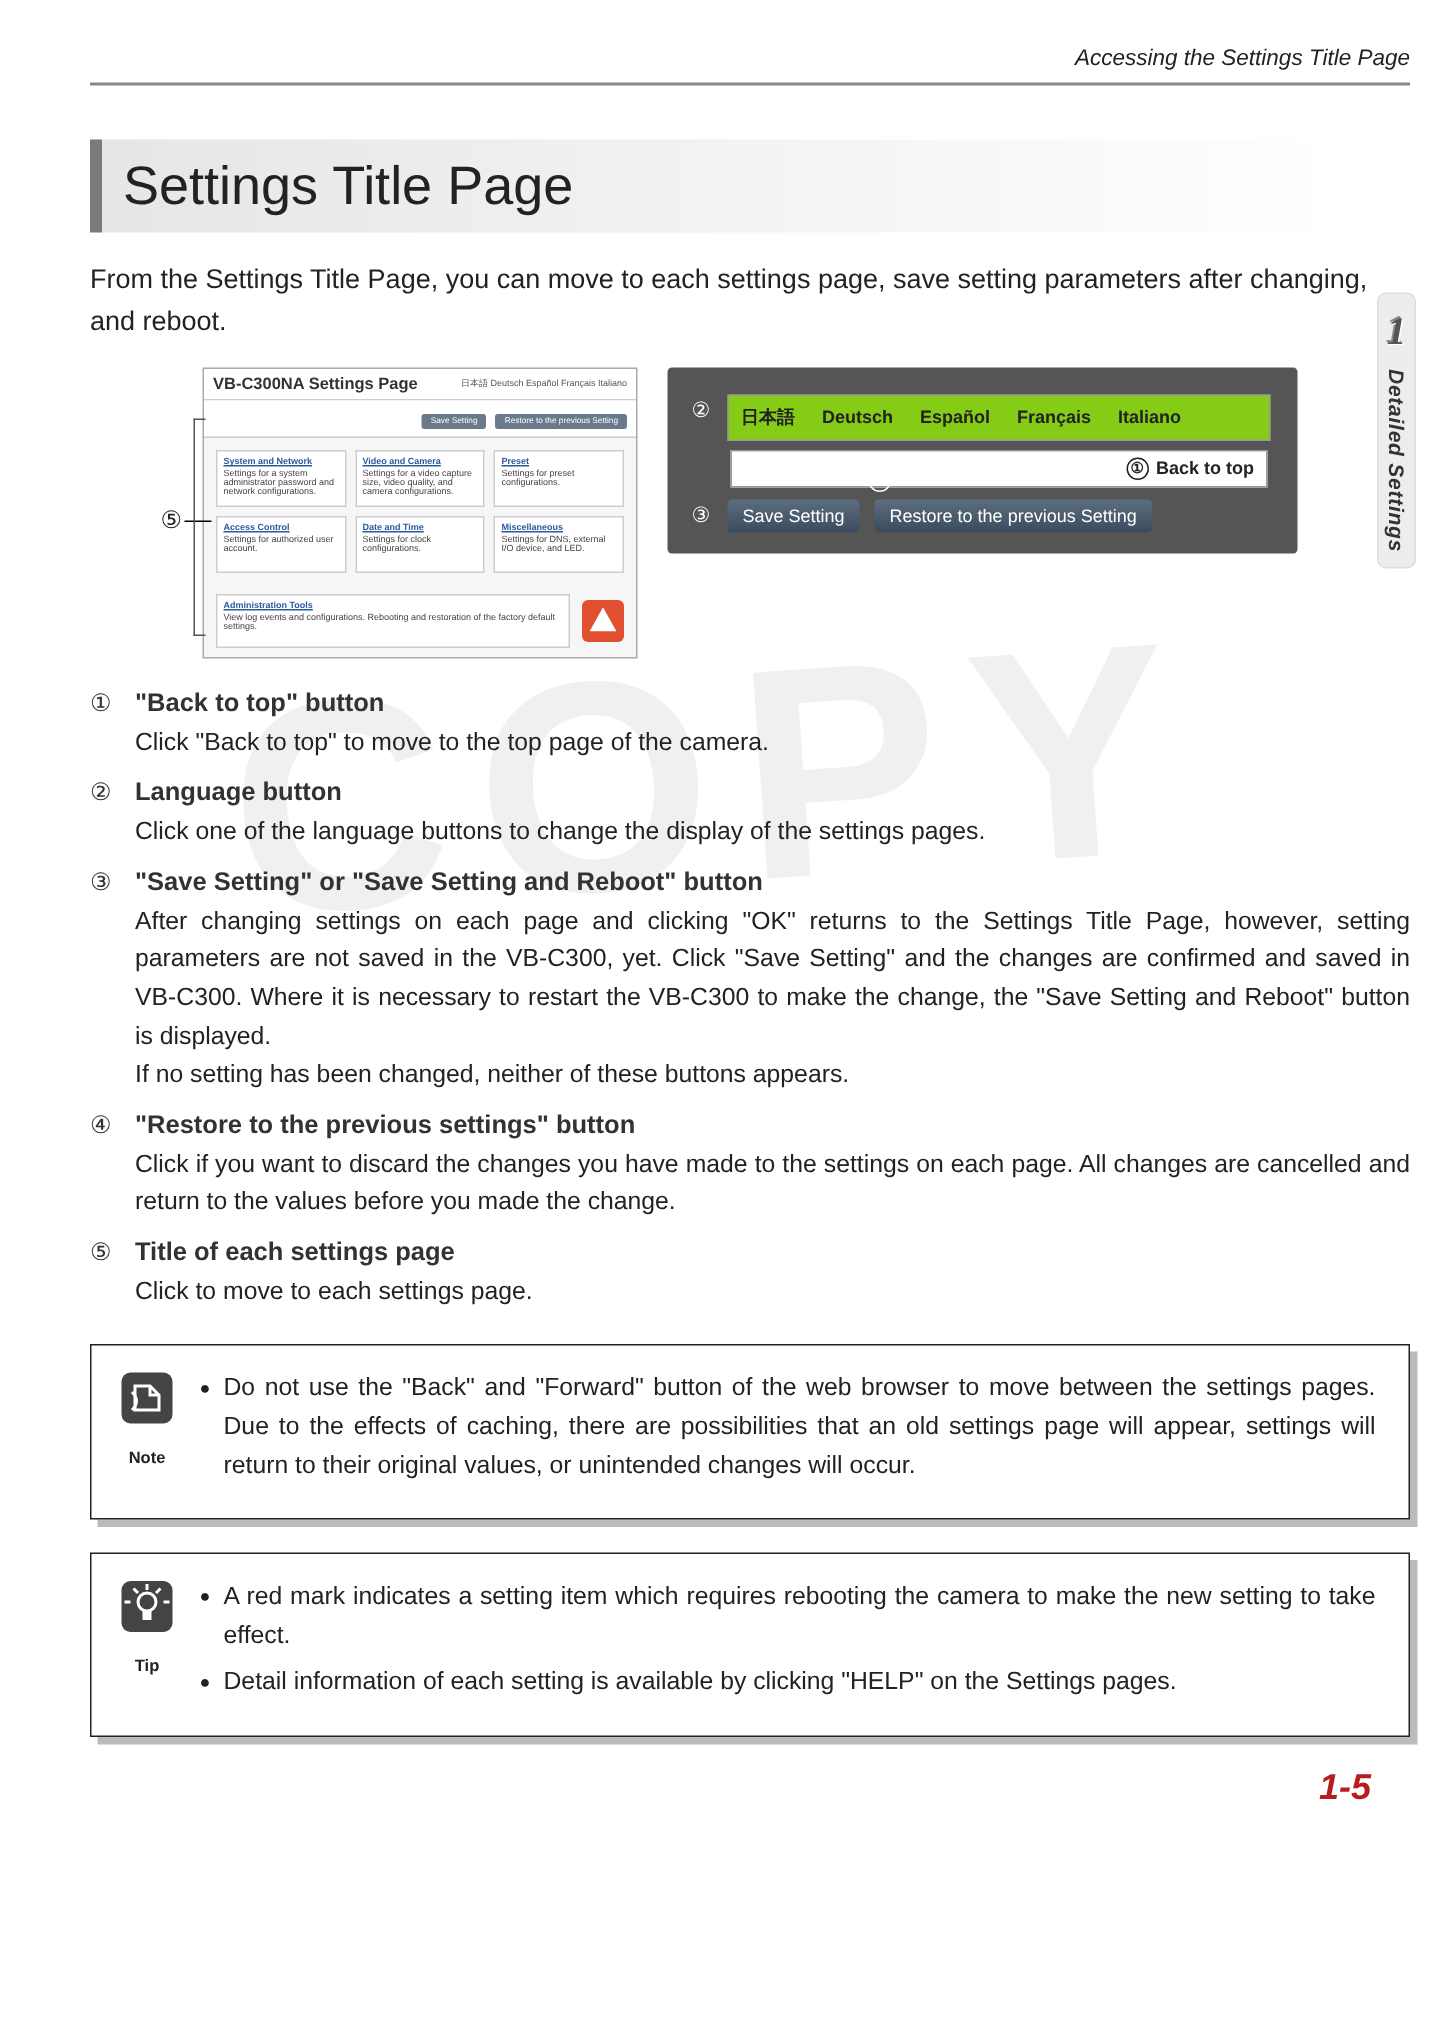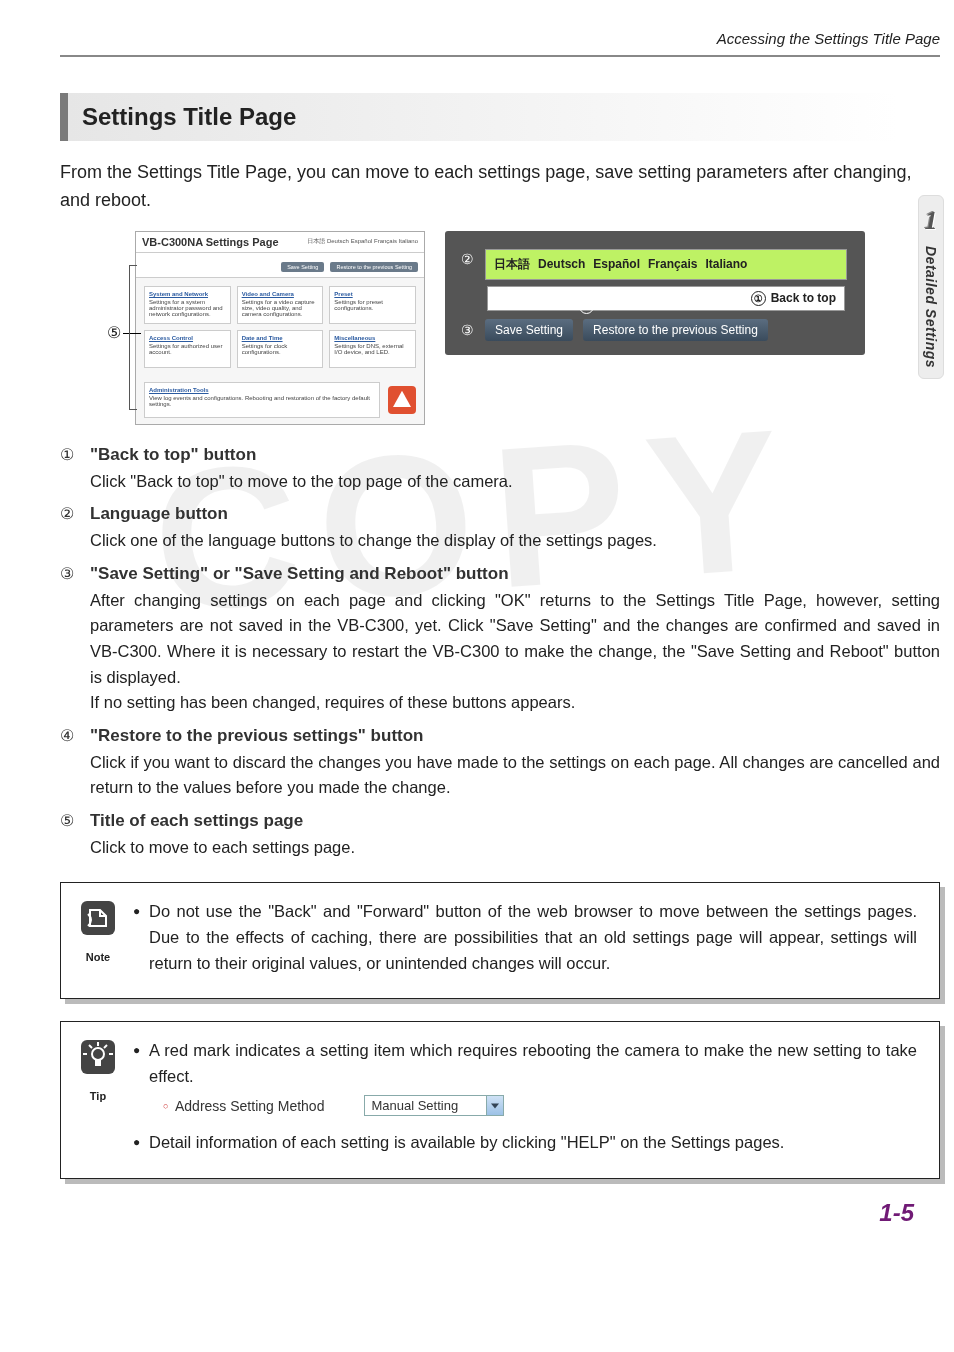--- a/index.html
+++ b/index.html
@@ -1,19 +1,19 @@
 <!DOCTYPE html>
 <html><head>
 <meta charset="utf-8">
 <style>
   * { box-sizing: border-box; margin: 0; padding: 0; }
   body { font-family: Arial, Helvetica, sans-serif; font-size: 15px; color: #222; width: 954px; position: relative; }
   .page { width: 880px; margin: 30px 0 0 60px; position: relative; }
   .breadcrumb { text-align: right; font-style: italic; font-weight: normal; padding-bottom: 8px; border-bottom: 2px solid #888; margin-bottom: 36px; }
-  .h1 { background: linear-gradient(to right, #e6e6e6, #fff 95%); border-left: 8px solid #7a7a7a; padding: 10px 14px; font-size: 24px; font-weight: bold; margin-bottom: 18px; }
+  .h1 { background: linear-gradient(to right, #e6e6e6, #fff 95%); border-left: 8px solid #7a7a7a; padding: 10px 14px; font-size: 36px; font-weight: normal; margin-bottom: 18px; }
   .intro { font-size: 18px; line-height: 1.55; margin-bottom: 16px; }
 
   
   .side-tab { position: absolute; right: 10px; top: 195px; background: #ededed; border: 1px solid #ddd; border-radius: 6px; padding: 10px 4px; display: flex; flex-direction: column; align-items: center; gap: 10px; }
   .side-tab .num { font-size: 26px; font-style: italic; font-weight: bold; font-family: Georgia, serif; color: #555; text-shadow: 1px 1px 0 #fff, -1px -1px 0 #888; }
   .side-tab .label { writing-mode: vertical-rl; font-weight: bold; font-style: italic; font-size: 14px; color: #333; letter-spacing: .5px; }
 
   
   .figs { display: flex; gap: 20px; align-items: flex-start; justify-content: center; margin-bottom: 20px; }
 
@@ -30,21 +30,21 @@
   .settings-grid .cells { display: grid; grid-template-columns: repeat(3,1fr); gap: 6px; padding: 8px; }
   .settings-grid .cell { background: #fff; border: 1px solid #ccc; padding: 4px; font-size: 6px; color: #444; height: 38px; }
   .settings-grid .cell b { color: #2a5aa0; display: block; text-decoration: underline; margin-bottom: 2px; }
   .settings-grid .foot { display: flex; align-items: center; padding: 6px 8px; gap: 8px; }
   .settings-grid .foot .fc { background: #fff; border: 1px solid #ccc; flex: 1; padding: 4px; font-size: 6px; color: #444; height: 36px; }
   .settings-grid .foot .fc b { color: #2a5aa0; display: block; text-decoration: underline; margin-bottom: 2px; }
   .settings-grid .foot .ic { width: 28px; height: 28px; background: #e05030; border-radius: 4px; position: relative; }
   .settings-grid .foot .ic::after { content: ""; position: absolute; inset: 5px; background: #fff; clip-path: polygon(50% 0, 100% 90%, 0 90%); }
 
   .fig-right { background: #555; border-radius: 3px; padding: 18px 18px 14px 40px; position: relative; min-width: 420px; }
-  .fig-right .langbar { display: flex; gap: 8px; align-items: baseline; padding: 6px 8px; background: #bef264; border: 1px solid #999; }
+  .fig-right .langbar { display: flex; gap: 18px; align-items: baseline; padding: 6px 8px; background: #84cc16; border: 1px solid #999; }
   .fig-right .langbar span { font-size: 12px; font-weight: bold; }
   .fig-right .back { text-align: right; margin: 6px 2px 8px; font-weight: bold; font-size: 12px; background: #fff; padding: 4px 8px; border: 1px solid #999; display: flex; justify-content: flex-end; align-items: center; gap: 3px; }
   .fig-right .btnrow { display: flex; gap: 10px; }
   .fig-right .btn { background: linear-gradient(#5b6d80,#3a4b5c); color: #fff; font-size: 12px; padding: 4px 10px; border-radius: 3px; }
   .fig-right .cn { position: absolute; font-family: Georgia, serif; font-size: 14px; background: #555; color: #fff; }
   .fig-right .c2 { left: 16px; top: 20px; }
   .fig-right .c3 { left: 16px; bottom: 16px; }
   .fig-right .inlinecn { display: inline-block; border: 1px solid #222; border-radius: 50%; width: 15px; height: 15px; line-height: 14px; text-align: center; font-size: 10px; font-family: Georgia, serif; margin-right: 2px; }
 
   
@@ -65,21 +65,21 @@
   .callout li { position: relative; padding-left: 16px; font-size: 16.5px; line-height: 1.55; text-align: justify; margin-bottom: 6px; }
   .callout li::before { content: "●"; position: absolute; left: 0; top: 0; font-size: 12px; line-height: 24px; }
 
   .setting-example { display: flex; align-items: center; gap: 40px; margin: 6px 0 14px 30px; }
   .setting-example .lbl { font-size: 14px; color: #333; position: relative; padding-left: 12px; }
   .setting-example .lbl::before { content: "○"; color: #c33; position: absolute; left: 0; font-size: 9px; top: 3px; }
   .setting-example .sel { border: 1px solid #8aa; background: #fff; padding: 2px 18px 2px 6px; font-size: 13px; color: #333; position: relative; min-width: 140px; }
   .setting-example .sel::after { content: ""; position: absolute; right: 0; top: 0; bottom: 0; width: 16px; background: linear-gradient(#cfe2f5,#9cc1e6); border-left: 1px solid #8aa; }
   .setting-example .sel .car { position: absolute; right: 4px; top: 50%; width: 0; height: 0; border-left: 4px solid transparent; border-right: 4px solid transparent; border-top: 5px solid #345; transform: translateY(-50%); z-index: 2; }
 
-  .pagenum { text-align: right; font-style: italic; font-weight: bold; font-size: 24px; color: #701a75; margin: 20px 40px 20px 0; }
+  .pagenum { text-align: right; font-style: italic; font-weight: bold; font-size: 24px; color: #b91c1c; margin: 20px 40px 20px 0; }
 
   .watermark { position: absolute; left: 50%; top: 520px; transform: translate(-50%, -50%) rotate(-4deg); font-size: 200px; font-weight: bold; color: rgba(0,0,0,.06); letter-spacing: 20px; pointer-events: none; z-index: -2; }
 </style>
 </head>
 <body>
 
 <div class="watermark">COPY</div>
 
 <div class="side-tab">
   <div class="num">1</div>
@@ -158,21 +158,21 @@
           <span>Language button</span>
         </div>
       <div class="body">Click one of the language buttons to change the display of the settings pages.</div>
     </div>
     <div class="item">
       <div class="hd">
           <span class="cnum">③</span>
           <span>"Save Setting" or "Save Setting and Reboot" button</span>
         </div>
       <div class="body">After changing settings on each page and clicking "OK" returns to the Settings Title Page, however, setting parameters are not saved in the VB-C300, yet. Click "Save Setting" and the changes are confirmed and saved in VB-C300. Where it is necessary to restart the VB-C300 to make the change, the "Save Setting and Reboot" button is displayed.</div>
-      <div class="body">If no setting has been changed, requires of these buttons appears.</div>
+      <div class="body">If no setting has been changed, neither of these buttons appears.</div>
     </div>
     <div class="item">
       <div class="hd">
           <span class="cnum">④</span>
           <span>"Restore to the previous settings" button</span>
         </div>
       <div class="body">Click if you want to discard the changes you have made to the settings on each page. All changes are cancelled and return to the values before you made the change.</div>
     </div>
     <div class="item">
       <div class="hd">
@@ -214,24 +214,20 @@
               <line x1="29" y1="15" x2="33" y2="15"></line>
               <line x1="9" y1="6" x2="12" y2="9"></line>
               <line x1="27" y1="6" x2="24" y2="9"></line>
             </g>
           </svg>
         <div class="lbl">Tip</div>
       </div>
       <ul>
         <li>A red mark indicates a  setting item which requires rebooting the camera to make the new setting to take effect.</li>
       </ul>
-      <div class="setting-example">
-        <span class="lbl">Address Setting Method</span>
-        <span class="sel"><span>Manual Setting</span><span class="car"></span></span>
-      </div>
       <ul>
         <li>Detail information of each setting is available by clicking "HELP" on the Settings pages.</li>
       </ul>
     </div>
   </div>
 </div>
 
 <div class="pagenum">1-5</div>
 
 </body></html>

